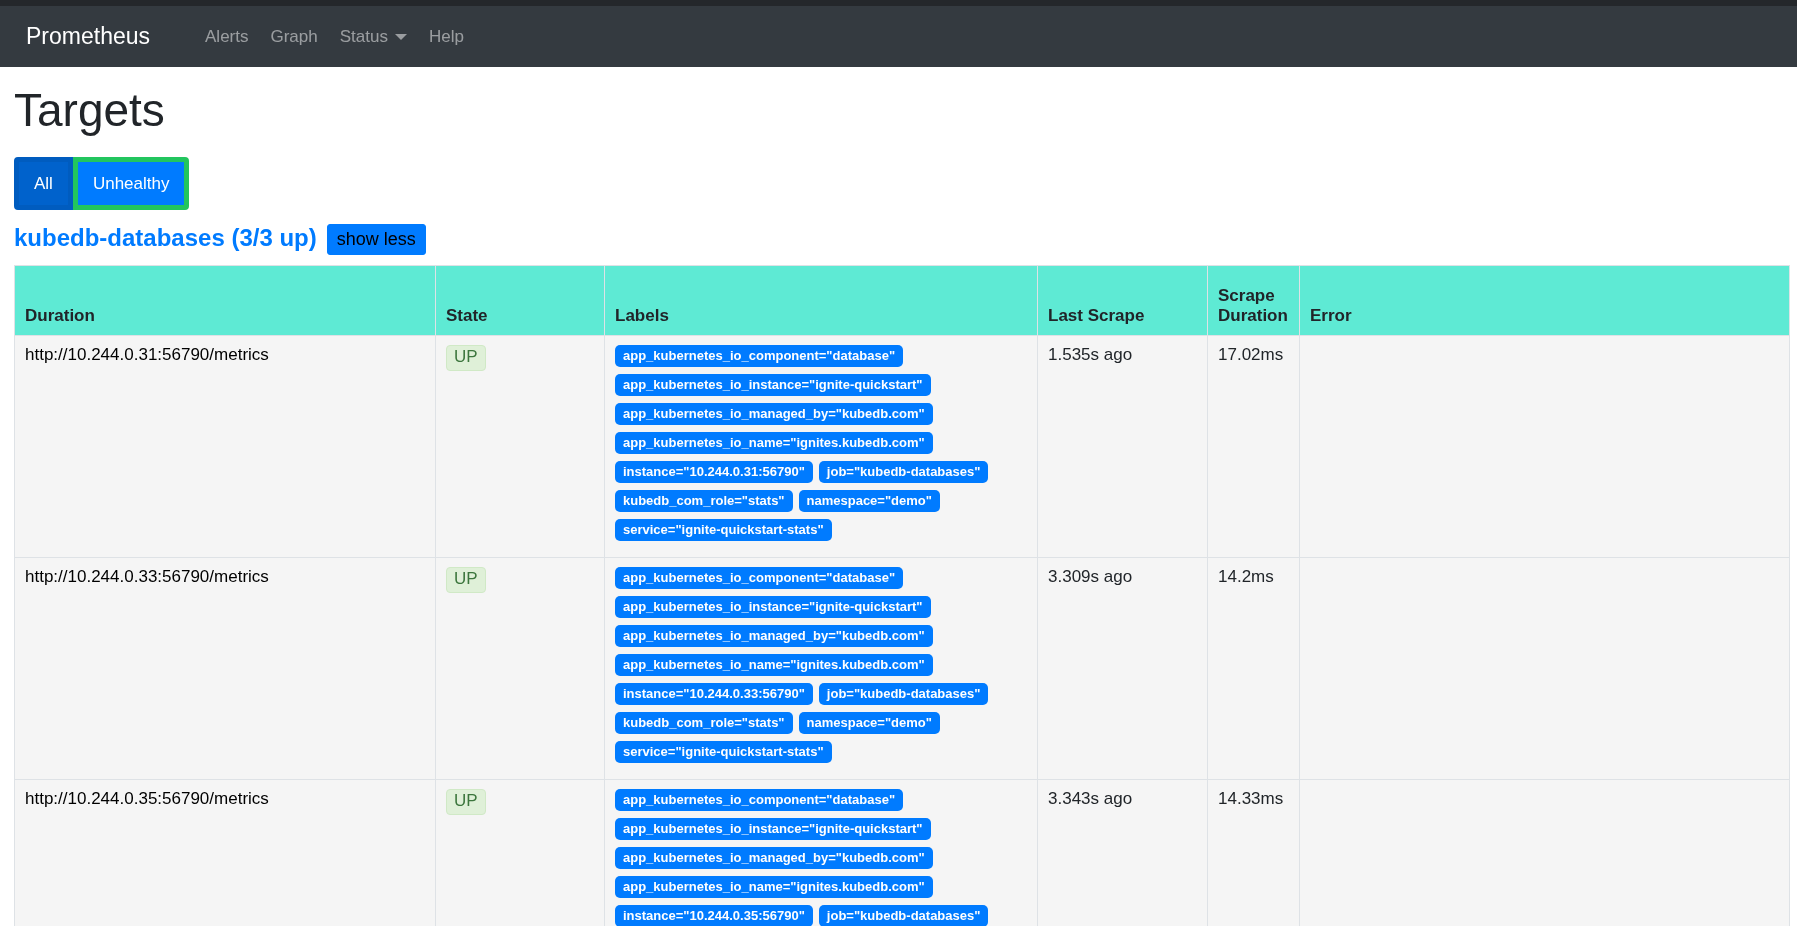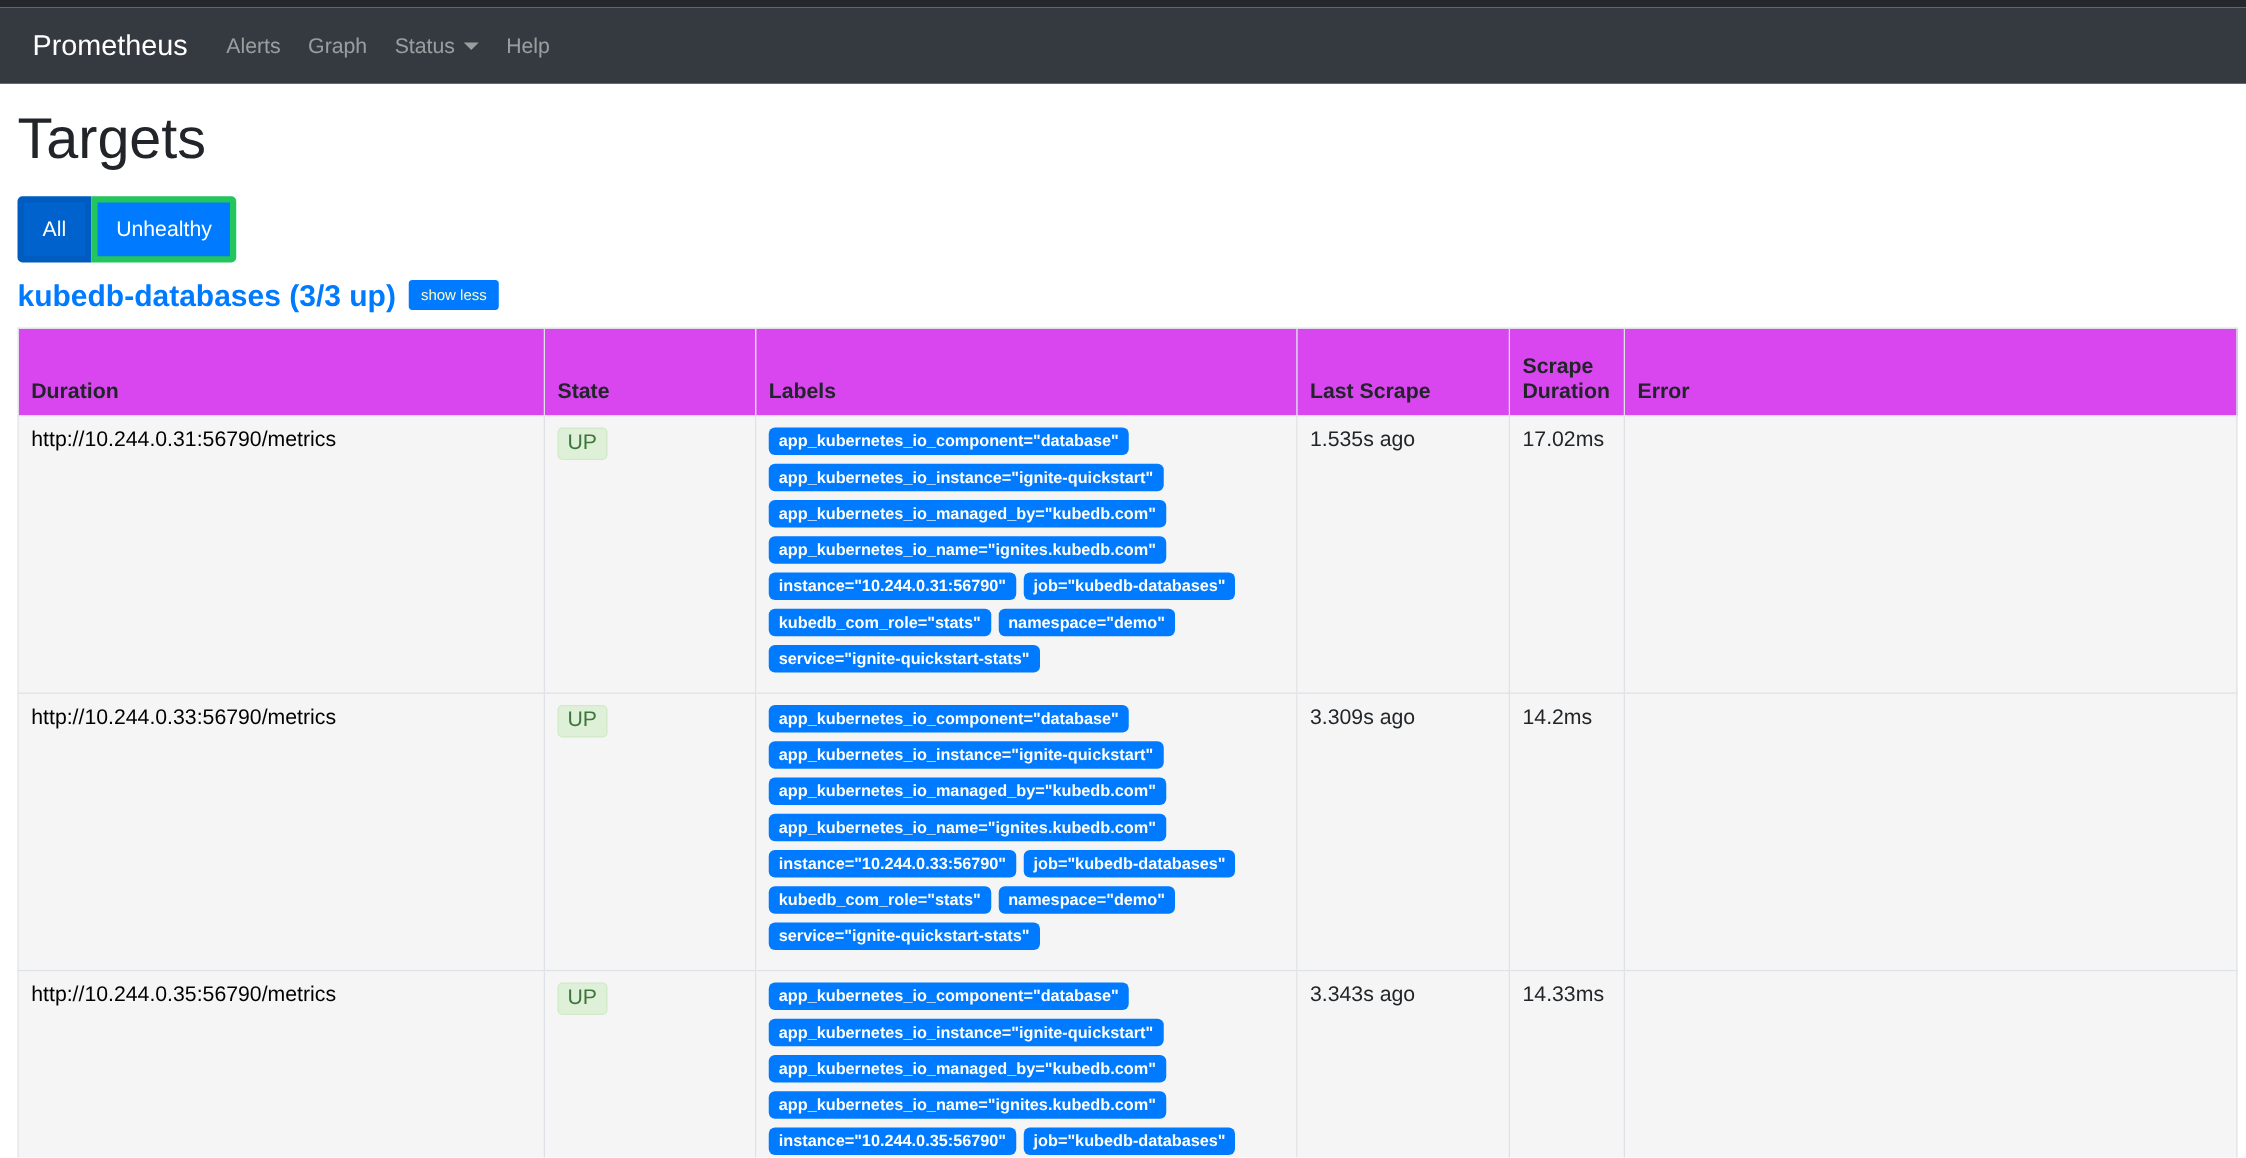--- a/index.html
+++ b/index.html
@@ -14,20 +14,21 @@
   
   .top-edge { height: 6px; background: #24272b; }
 
   
   .navbar {
     height: 61px;
     background: #343a40;
     display: flex;
     align-items: center;
     padding: 0 26px;
+    gap: 24px;
   }
   .navbar-brand {
     color: #ffffff;
     font-size: 23px;
     text-decoration: none;
     margin-right: 20px;
     cursor: pointer;
   }
   .navbar-nav { display: flex; align-items: flex-end; list-style: none; margin: 0; padding: 0; }
   .nav-link {
@@ -76,22 +77,22 @@
   .job-title {
     color: #007bff;
     font-size: 24px;
     font-weight: bold;
   }
   .btn-show-less {
     margin-left: 10px;
     background: #007bff;
     border: 1px solid #007bff;
     border-radius: 3px;
-    color: #fef9c3;
-    font-size: 12px;
+    color: #000000;
+    font-size: 18px;
     font-family: inherit;
     padding: 4px 9px;
     cursor: pointer;
   }
 
   
   table.targets-table {
     margin-top: 10px;
     width: 1776px;
     border-collapse: collapse;
@@ -101,21 +102,21 @@
     border: 1px solid #dee2e6;
     padding: 9px 10px;
     font-size: 17px;
     text-align: left;
     vertical-align: top;
   }
   .targets-table thead th {
     vertical-align: bottom;
     font-weight: bold;
     height: 70px;
-    background: #d946ef;
+    background: #5eead4;
   }
   .targets-table tbody td { background: #f5f5f5; height: 196px; }
   .col-endpoint { width: 421px; }
   .col-state    { width: 169px; }
   .col-labels   { width: 433px; }
   .col-lastscrape { width: 170px; }
   .col-duration { width: 92px; }
   .col-error    { width: auto; }
 
   a.endpoint-link { color: #000000; text-decoration: none; cursor: pointer; }

